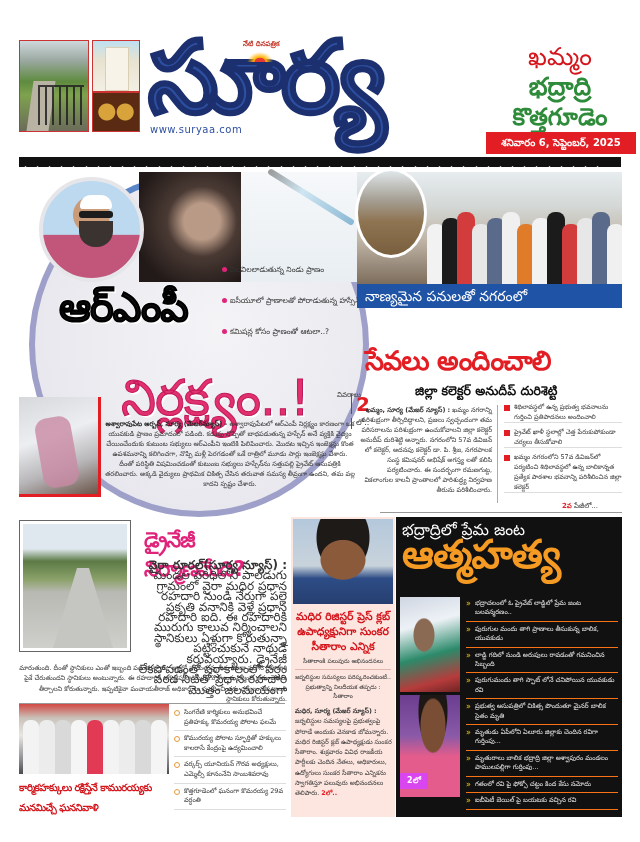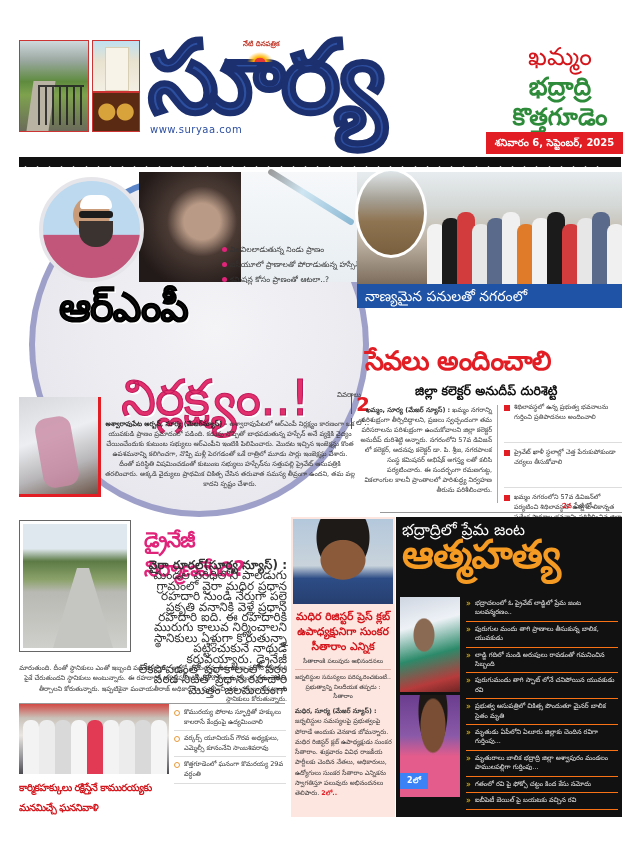--- a/index.html
+++ b/index.html
@@ -22,21 +22,21 @@
     font-family: "DejaVu Sans", sans-serif; font-weight: bold; font-size: 100px; line-height: 120px;
     color: #2d4fa0; -webkit-text-stroke: 3px #1c2f6e; letter-spacing: -4px; }
   .logo-tag { position: absolute; left: 243px; top: 40px; font-size: 7px; color: #c0392b; font-weight: bold; }
   .logo-sun { position: absolute; left: 247px; top: 52px; width: 26px; height: 10px;
     background: radial-gradient(ellipse at 50% 100%, #e53935 0 5px, #ffb300 6px, transparent 13px); }
   .logo-url { position: absolute; left: 150px; top: 124px; font-size: 10px; color: #2d4fa0; letter-spacing: 0.5px; }
   .edition { position: absolute; left: 480px; top: 42px; width: 160px; text-align: center; }
   .edition .e1 { font-size: 25px; font-weight: normal; color: #d4161c; line-height: 30px; }
   .edition .e2 { font-size: 25px; font-weight: bold; color: #2e8b3a; line-height: 30px; }
   .edition .e3 { font-size: 24px; font-weight: bold; color: #2e8b3a; line-height: 30px; }
-  .dateline { position: absolute; left: 486px; top: 132px; width: 137px; height: 22px; background: #e21d24;
+  .dateline { position: absolute; left: 486px; top: 132px; width: 150px; height: 22px; background: #e21d24;
     color: #fff; font-size: 10px; font-weight: bold; line-height: 22px; text-align: center; }
   .diamond-band { position: absolute; left: 19px; top: 157px; width: 602px; height: 10px; background: #111;
     background-image: repeating-linear-gradient(45deg, transparent 0 3px, transparent 3px 6px); overflow: hidden; }
   .diamond-band span { display: inline-block; width: 5px; height: 5px; background: #fff; transform: rotate(45deg);
     margin: 2px 3.6px 0 3.6px; }
 
   
   .lead { position: absolute; left: 19px; top: 172px; width: 345px; height: 345px; }
   .lead-arc { position: absolute; left: 10px; top: 0; width: 340px; height: 345px; border-radius: 50% 50% 50% 50%;
     background: radial-gradient(ellipse at 55% 45%, #f4f4f7 0%, #e8e8ee 70%, #dcdbe6 100%);
@@ -48,21 +48,21 @@
   .lead-syringe .needle { position:absolute; left:20px; top:22px; width:100px; height:6px; background:linear-gradient(90deg,#999,#cfe6f2 40%,#8ab8d4); transform: rotate(32deg); border-radius:3px; }
   .lead-portrait { position: absolute; left: 20px; top: 5px; width: 105px; height: 105px; border-radius: 50%;
     border: 4px solid #e6e6ea; overflow: hidden;
     background: radial-gradient(circle at 50% 35%, #c99b78 0 18px, transparent 19px), linear-gradient(180deg,#bcd9ef 0%,#bcd9ef 55%,#c2557a 56%,#c2557a 100%); }
   .lead-portrait .cap { position:absolute; left:37px; top:14px; width:32px; height:14px; background:#fff; border-radius:16px 16px 4px 4px; }
   .lead-portrait .beard { position:absolute; left:36px; top:40px; width:34px; height:26px; background:#3b3330; border-radius:0 0 16px 16px; }
   .lead-portrait .glasses { position:absolute; left:36px; top:30px; width:34px; height:7px; background:#1c1c1c; border-radius:3px; }
   .rmp-title { position: absolute; left: 40px; top: 112px; font-size: 40px; font-weight: bold; color: #111;
     -webkit-text-stroke: 1px #000; text-shadow: 2px 2px 0 #fff, -1px -1px 0 #fff; letter-spacing: -1px; }
   .bullets-rmp { position: absolute; left: 203px; top: 72px; width: 150px; }
-  .bullets-rmp li { list-style: none; font-size: 7.6px; line-height: 11px; color: #333; padding-left: 8px; position: relative; margin-bottom: 4px; }
+  .bullets-rmp li { list-style: none; font-size: 7.6px; line-height: 11px; color: #333; padding-left: 8px; position: relative; margin-bottom: 4px; margin-top: 20px; }
   .bullets-rmp li::before { content: ""; position: absolute; left: 0; top: 3px; width: 5px; height: 5px; border-radius: 50%; background: #e0247a; }
   .niralakshyam { position: absolute; left: 102px; top: 197px; font-size: 50px; color: #e1306c; font-weight: normal;
     -webkit-text-stroke: 1px #c0185a; letter-spacing: -1px; text-shadow: 2px 2px 0 #fff; }
   .details-box { position: absolute; left: 318px; top: 218px; width: 34px; height: 46px; }
   .details-box .v { position:absolute; left:0; top:0; width:10px; font-size:7px; line-height:10px; color:#333; text-align:center; }
   .details-box .num { position:absolute; left:14px; top:4px; font-size:20px; font-weight:bold; color:#e21d24; border-left:1px solid #555; padding-left:4px; line-height:20px; }
   .details-box .lo { position:absolute; left:14px; top:28px; font-size:8px; border-left:1px solid #555; padding-left:4px; color:#333; }
   .lead-bedphoto { position: absolute; left: 0; top: 225px; width: 82px; height: 100px; border-right: 3px solid #e21d24; border-bottom: 3px solid #e21d24;
     background: linear-gradient(160deg,#d6d8dc 0%,#eceef1 40%,#b7b5b8 70%,#6b5548 100%); }
   .lead-bedphoto .body { position:absolute; left:20px; top:20px; width:36px; height:70px; background:#c98aa4; border-radius:12px; transform: rotate(-10deg); opacity:.8; }
@@ -77,21 +77,21 @@
   .coll-inset { position: absolute; left: -2px; top: -4px; width: 72px; height: 90px; border-radius: 50%; border: 3px solid #fff;
     background: linear-gradient(180deg,#dfe6e9 0%,#a49e92 35%,#8f7452 60%,#7a5f3e 100%); }
   .coll-banner { position: absolute; left: 0; top: 112px; width: 265px; height: 24px; background: #1f53a6; color: #fff;
     font-size: 14px; line-height: 24px; padding-left: 8px; }
   .coll-h1 { position: absolute; left: 8px; top: 141px; font-size: 27px; font-weight: bold; color: #111; letter-spacing: -1px; line-height: 32px; }
   .coll-h2 { position: absolute; left: 8px; top: 173px; font-size: 27px; font-weight: bold; color: #e21d24; letter-spacing: -1px; line-height: 32px; }
   .coll-sub { position: absolute; left: 58px; top: 211px; font-size: 12.5px; color: #111; font-weight: bold; }
   .coll-body { position: absolute; left: 0; top: 233px; width: 135px; font-size: 6.5px; line-height: 10px; color: #333; text-align: right; }
   .coll-divider { position: absolute; left: 140px; top: 233px; width: 1px; height: 98px; background: #aaa; }
   .coll-bullets { position: absolute; left: 147px; top: 230px; width: 118px; }
-  .coll-bullets li { list-style: none; position: relative; padding-left: 10px; font-size: 6.4px; line-height: 10px; color: #333; padding-bottom: 20px; margin-bottom: 4px; border-bottom: 1px solid #ddd; }
+  .coll-bullets li { list-style: none; position: relative; padding-left: 10px; font-size: 6.4px; line-height: 10px; color: #333; padding-bottom: 0; margin-bottom: 4px; border-bottom: 1px solid #ddd; }
   .coll-bullets li::before { content: ""; position: absolute; left: 0; top: 3px; width: 6px; height: 6px; background: #e21d24; }
   .coll-cont { position: absolute; left: 205px; top: 330px; font-size: 7px; color: #333; }
   .coll-cont b { color: #e21d24; }
   .hr-top { position: absolute; left: 380px; top: 512px; width: 242px; height: 1px; background: #999; }
 
   
   .drain { position: absolute; left: 19px; top: 520px; width: 268px; height: 180px; }
   .drain-photo { position: absolute; left: 0; top: 0; width: 112px; height: 132px; border: 1px solid #666; padding: 3px; background:#fff; }
   .drain-photo .img { width: 100%; height: 100%;
     background: linear-gradient(180deg,#dfe8ee 0%,#dfe8ee 20%,#5c7a45 30%,#8ca26b 45%,#b9b9b4 55%,#cfcfcb 100%); position: relative; }
@@ -127,21 +127,21 @@
   .suicide { position: absolute; left: 396px; top: 517px; width: 226px; height: 300px; background: #111; }
   .sui-h1 { position: absolute; left: 6px; top: 4px; font-size: 15.5px; color: #fff; }
   .sui-h2 { position: absolute; left: 6px; top: 12px; font-size: 40px; color: #f59a23; font-weight: bold; letter-spacing: -1px; line-height: 50px; }
   .sui-photo1 { position: absolute; left: 4px; top: 80px; width: 60px; height: 95px;
     background: radial-gradient(ellipse at 40% 40%, #8a6a52 0 10px, transparent 11px),
                 linear-gradient(165deg,#cfd6e1 0%,#eef2f7 30%,#2c8a6a 60%,#b63b3b 85%,#6e2424 100%); }
   .sui-photo2 { position: absolute; left: 4px; top: 178px; width: 60px; height: 102px;
     background: radial-gradient(ellipse at 55% 30%, #7a4e34 0 12px, transparent 13px),
                 radial-gradient(ellipse at 55% 16%, #1d1716 0 14px, transparent 15px),
                 linear-gradient(180deg,#6b3d8f 0%,#8a5aa8 40%,#e35c8b 60%,#e35c8b 100%); }
-  .sui-badge { position: absolute; left: 4px; top: 256px; width: 28px; height: 16px; background: #3b82f6; color: #fff; font-size: 8px; line-height: 16px; text-align: center; font-weight: bold; }
+  .sui-badge { position: absolute; left: 4px; top: 256px; width: 28px; height: 16px; background: #d946ef; color: #fff; font-size: 8px; line-height: 16px; text-align: center; font-weight: bold; }
   .sui-bullets { position: absolute; left: 70px; top: 82px; width: 152px; }
   .sui-bullets li { list-style: none; position: relative; padding-left: 9px; font-size: 6.5px; line-height: 9.4px; color: #eee; padding-bottom: 3px; margin-bottom: 3px; border-bottom: 1px solid #f97316; }
   .sui-bullets li::before { content: "»"; position: absolute; left: 0; top: 0; color: #f5c518; font-size: 8px; line-height: 9px; }
 </style>
 </head>
 <body>
 
 <header class="masthead">
   <div class="mh-photo1">
       <div class="path"></div>
@@ -255,20 +255,21 @@
       <div class="p" style="left: 36px; background: rgb(217, 217, 217);"></div>
       <div class="p" style="left: 52px; background: rgb(245, 245, 245);"></div>
       <div class="p" style="left: 68px; background: rgb(226, 58, 85);"></div>
       <div class="p" style="left: 84px; background: rgb(243, 243, 243);"></div>
       <div class="p" style="left: 100px; background: rgb(236, 236, 236);"></div>
       <div class="p" style="left: 116px; background: rgb(217, 217, 217);"></div>
       <div class="p" style="left: 132px; background: rgb(245, 245, 245);"></div>
     </div>
   <div class="kom-caption">కార్మికహక్కులు రక్షిస్తేనే కామురయ్యకు మనమిచ్చే ఘననివాళి</div>
   <ul class="kom-bullets">
+    <li>సింగరేణి కార్మికులు అనుభవించే ప్రతిహక్కు కొమరయ్య పోరాట ఫలమే</li>
     <li>కొమురయ్య పోరాట స్ఫూర్తితో హక్కులు కాలరాసే కేంద్రంపై ఉద్యమించాలి</li>
     <li>వర్కర్స్ యూనియన్ గౌరవ అధ్యక్షులు, ఎమ్మెల్సీ కూనంనేని సాంబశివరావు</li>
     <li>కొత్తగూడెంలో ఘనంగా కొమరయ్య 29వ వర్ధంతి</li>
   </ul>
 </article>
 
 <article class="press">
   <div class="press-photo"></div>
   <div class="press-title">మధిర రిజిస్టర్ ప్రెస్ క్లబ్ ఉపాధ్యక్షునిగా సుంకర సీతారాం ఎన్నిక</div>
   <div class="press-cap">సీతారాంకి పలువురు అభినందనలు</div>

